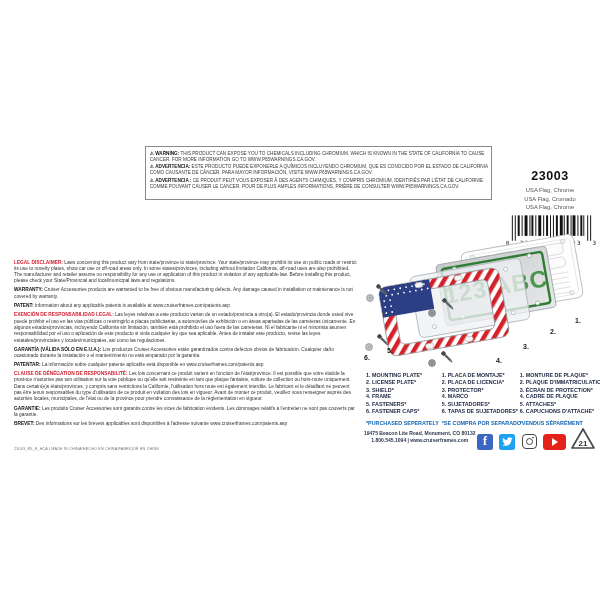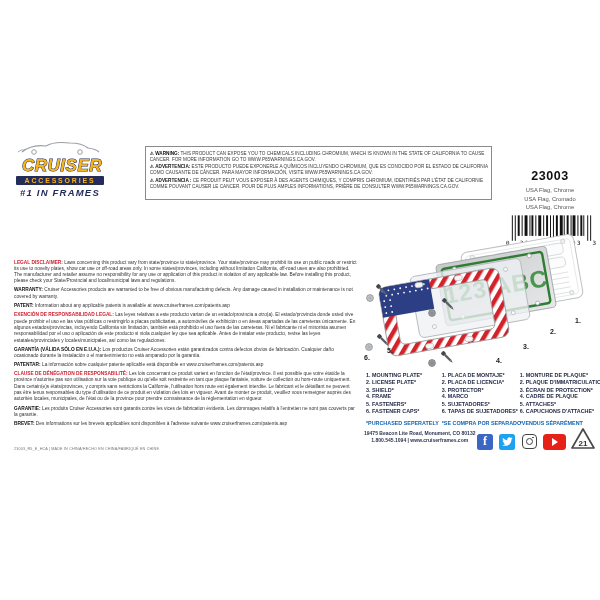--- a/index.html
+++ b/index.html
@@ -59,33 +59,20 @@
   .ig-lens{position:absolute;left:3px;top:3px;width:5px;height:5px;border:1.4px solid #444;border-radius:50%;}
   .ig-dot{position:absolute;right:1.5px;top:1.5px;width:1.8px;height:1.8px;background:#444;border-radius:50%;}
   .yt{background:#e62117;width:23px;border-radius:3.5px;}
   .yt-tri{width:0;height:0;border-left:6px solid #fff;border-top:4px solid transparent;border-bottom:4px solid transparent;}
 </style>
 </head>
 <body>
 
 <div class="page">
 
-  <div class="abs logo">
-    <svg width="88" height="14" viewBox="0 0 88 14">
-      <path d="M6 11 Q16 3 30 5 Q38 0 54 2 Q66 2 72 7 Q80 8 83 11" fill="none" stroke="#9aa0a6" stroke-width="1.1"></path>
-      <circle cx="18" cy="11" r="2.3" fill="none" stroke="#9aa0a6" stroke-width="1"></circle>
-      <circle cx="64" cy="11" r="2.3" fill="none" stroke="#9aa0a6" stroke-width="1"></circle>
-      <path d="M2 11 q3 -3 7 -2" fill="none" stroke="#9aa0a6" stroke-width="0.9"></path>
-    </svg>
-    <svg width="92" height="20" viewBox="0 0 92 20" style="display:block;margin-top:-3px;">
-      <text x="46" y="15" text-anchor="middle" font-family="Liberation Sans, sans-serif" font-size="17" font-weight="bold" font-style="italic" fill="#f6b51d" stroke="#242c5c" stroke-width="1" paint-order="stroke" letter-spacing="0.5">CRUISER</text>
-    </svg>
-    <div class="banner">ACCESSORIES</div>
-    <div class="tagline">#1 IN FRAMES</div>
-  </div>
 
   <div class="abs warnbox">
     <div class="warn-inner scale75">
       <p><span class="wtri">⚠</span> <span class="wlabel">WARNING:</span> <span>THIS PRODUCT CAN EXPOSE YOU TO CHEMICALS INCLUDING CHROMIUM, WHICH IS KNOWN IN THE STATE OF CALIFORNIA TO CAUSE CANCER. FOR MORE INFORMATION GO TO WWW.P65WARNINGS.CA.GOV.</span></p>
       <p><span class="wtri">⚠</span> <span class="wlabel">ADVERTENCIA:</span> <span>ESTE PRODUCTO PUEDE EXPONERLE A QUÍMICOS INCLUYENDO CHROMIUM, QUE ES CONOCIDO POR EL ESTADO DE CALIFORNIA COMO CAUSANTE DE CÁNCER. PARA MAYOR INFORMACIÓN, VISITE WWW.P65WARNINGS.CA.GOV.</span></p>
       <p><span class="wtri">⚠</span> <span class="wlabel">ADVERTENCIA :</span> <span>CE PRODUIT PEUT VOUS EXPOSER À DES AGENTS CHIMIQUES, Y COMPRIS CHROMIUM, IDENTIFIÉS PAR L'ÉTAT DE CALIFORNIE COMME POUVANT CAUSER LE CANCER. POUR DE PLUS AMPLES INFORMATIONS, PRIÈRE DE CONSULTER WWW.P65WARNINGS.CA.GOV.</span></p>
     </div>
   </div>
 
   <div class="abs prodblock">

